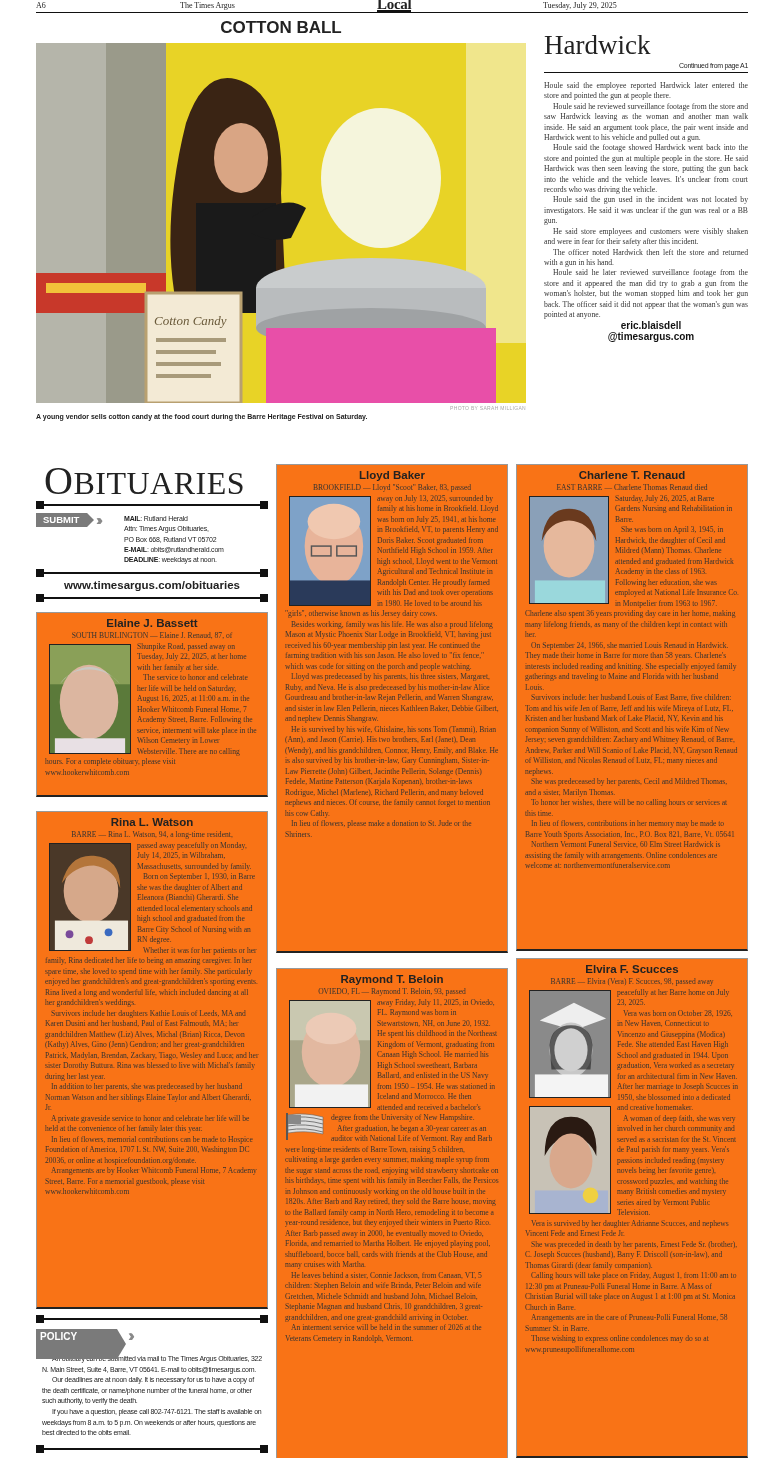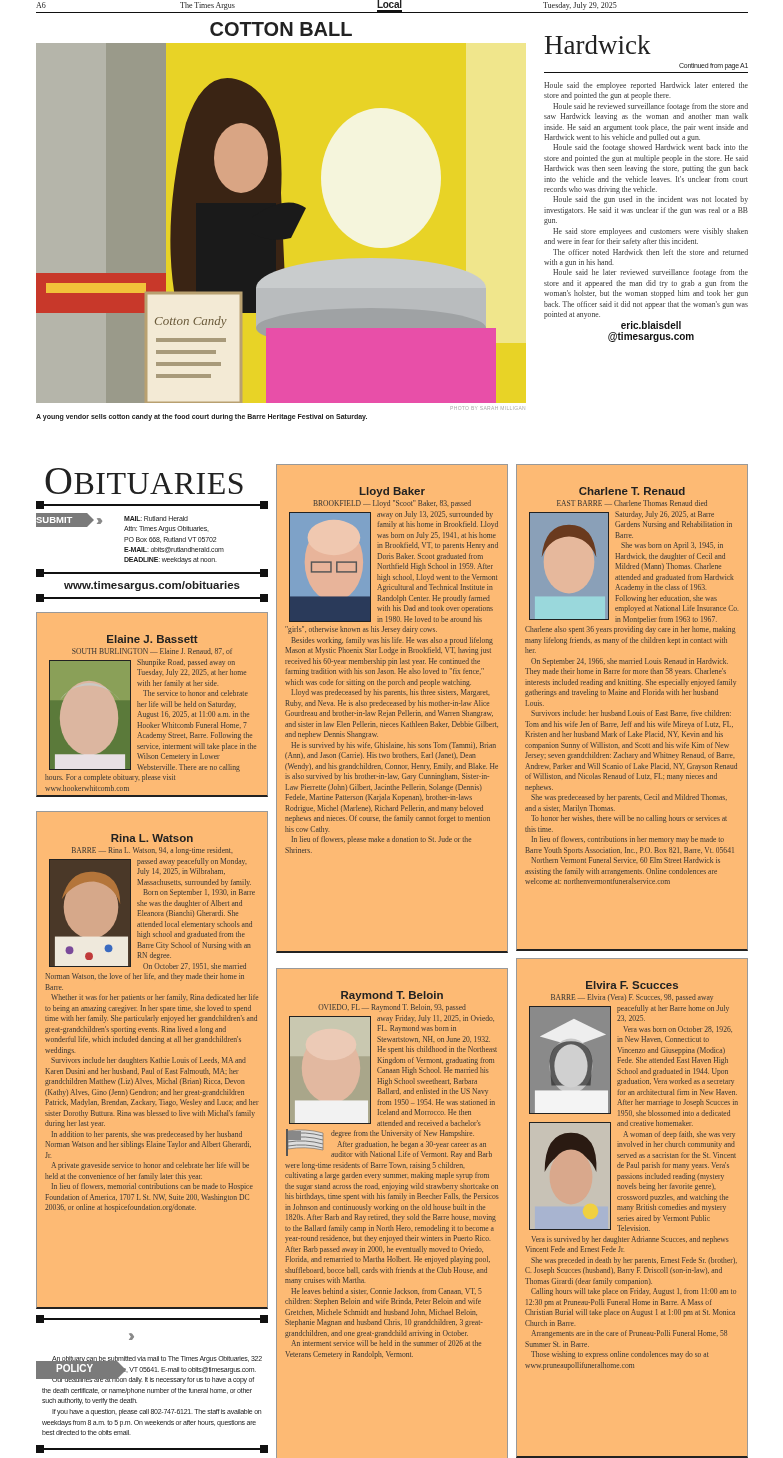--- a/index.html
+++ b/index.html
@@ -4,25 +4,25 @@
 <style>
   * { box-sizing: border-box; margin: 0; padding: 0; }
   html, body { width: 783px; height: 1458px; background: #fff; overflow: hidden; }
   body { position: relative; font-family: "Liberation Serif", "DejaVu Serif", serif; color: #222; }
 
   
   #masthead { position: absolute; left: 36px; top: 0; width: 712px; height: 13px; border-bottom: 1.5px solid #111; font-size: 8px; }
   #masthead span { position: absolute; top: 1px; }
   #mh-page { left: 0; }
   #mh-paper { left: 144px; }
-  #mh-section { left: 341px; top: -1px !important; font-family: Liberation Sans, sans-serif; font-weight: bold; font-size: 10px; letter-spacing: -0.3px; border-bottom: 3px solid #111; line-height: 11px; }
+  #mh-section { left: 341px; top: -1px !important; font-family: Liberation Serif, serif; font-weight: bold; font-size: 15px; letter-spacing: -0.3px; border-bottom: 3px solid #111; line-height: 11px; }
   #mh-date { left: 507px; }
 
   
-  #photo-title { position: absolute; left: 36px; width: 490px; top: 18px; text-align: center; font-family: "Liberation Sans", sans-serif; font-weight: bold; font-size: 20px; }
+  #photo-title { position: absolute; left: 36px; width: 490px; top: 18px; text-align: center; font-family: "Liberation Sans", sans-serif; font-weight: bold; font-size: 17px; }
   #photo { position: absolute; left: 36px; top: 43px; width: 490px; height: 360px; overflow: hidden; background: #e8d326; }
   #photo svg { width: 100%; height: 100%; display: block; }
   #photo-credit { position: absolute; left: 36px; width: 490px; top: 405px; text-align: right; font-family: "Liberation Sans", sans-serif; font-size: 5px; color: #aaa; letter-spacing: 0.3px; }
   #photo-caption { position: absolute; left: 36px; top: 413px; width: 500px; font-family: "Liberation Sans", sans-serif; font-weight: bold; font-size: 7px; color: #222; }
 
   
   #story { position: absolute; left: 544px; top: 30px; width: 204px; }
   #story-headline { font-family: "Liberation Serif", serif; font-size: 27px; color: #222; line-height: 30px; }
   #story-cont { text-align: right; font-family: "Liberation Sans", sans-serif; font-size: 7px; letter-spacing: -0.3px; margin-top: 2px; padding-bottom: 3px; border-bottom: 1px solid #111; }
   #story-body { margin-top: 8px; font-size: 7.7px; line-height: 10.4px; text-align: justify; color: #333; }
@@ -31,46 +31,46 @@
   #story-byline { text-align: center; font-family: "Liberation Sans", sans-serif; font-weight: bold; font-size: 10px; line-height: 11px; color: #111; margin-top: 0; padding-left: 10px; }
 
   
   #obit-header { position: absolute; left: 36px; top: 463px; width: 232px; }
   #obit-title { font-family: "Liberation Serif", serif; font-size: 32px; letter-spacing: 0.5px; color: #222; line-height: 36px; padding-left: 8px; }
   #obit-title .big { font-size: 40px; }
   .rule-sq { position: relative; height: 8px; }
   .rule-sq::before { content: ""; position: absolute; left: 3px; right: 3px; top: 3px; height: 2px; background: #111; }
   .rule-sq::after { content: ""; position: absolute; left: 0; top: 0; width: 8px; height: 8px; background: #111; box-shadow: 224px 0 0 #111; }
   #submit-row { position: relative; height: 58px; margin-top: 2px; }
-  #submit-badge { position: absolute; left: 0; top: 2px; width: 58px; height: 14px; background: #7a7a7a; color: #fff; font-family: "Liberation Sans", sans-serif; font-weight: bold; font-size: 9.5px; line-height: 14px; clip-path: polygon(0 0, 88% 0, 100% 50%, 88% 100%, 0 100%); }
+  #submit-badge { position: absolute; left: 0; top: 2px; width: 58px; height: 14px; background: #7a7a7a; color: #fff; font-family: "Liberation Sans", sans-serif; font-weight: bold; font-size: 9.5px; padding-left: 7px; line-height: 14px; clip-path: polygon(0 0, 88% 0, 100% 50%, 88% 100%, 0 100%); }
   #submit-chev { position: absolute; left: 60px; top: 0px; color: #8a8a8a; font-family: "Liberation Sans", sans-serif; font-size: 15px; font-weight: bold; letter-spacing: -4px; }
   #submit-info { position: absolute; left: 88px; top: 3px; font-family: "Liberation Sans", sans-serif; font-size: 7px; line-height: 10.3px; color: #222; letter-spacing: -0.2px; }
   #submit-info b { font-weight: bold; }
   #obit-url { text-align: center; font-family: "Liberation Sans", sans-serif; font-weight: bold; font-size: 11.5px; padding: 2px 0 3px; color: #222; }
 
   
-  .obit { position: absolute; border: 1px solid #999; border-bottom: 2px solid #222; background: #fdba74; padding: 19px 8px 5px 8px; font-size: 7.6px; line-height: 10.5px; color: #333; }
+  .obit { position: absolute; border: 1px solid #999; border-bottom: 2px solid #222; background: #f97316; padding: 3px 8px 5px 8px; font-size: 7.6px; line-height: 10.5px; color: #333; }
   .obit h2 { font-family: "Liberation Sans", sans-serif; font-weight: bold; font-size: 11.5px; text-align: center; color: #222; line-height: 14px; margin-bottom: 1px; }
   .obit p { text-indent: 6px; }
   .obit p.lead { text-indent: 0; text-align: center; }
   .obit .pic { float: left; border: 1px solid #222; margin: 2px 6px 2px 4px; overflow: hidden; }
   .obit .pic svg { display: block; width: 100%; height: 100%; }
   .obit .flag { float: left; clear: left; width: 40px; height: 28px; margin: 2px 6px 0 0; }
 
   #obit-bassett { left: 36px; top: 612px; width: 232px; height: 185px; }
   #obit-watson  { left: 36px; top: 811px; width: 232px; height: 498px; }
   #obit-baker   { left: 276px; top: 464px; width: 232px; height: 489px; }
   #obit-beloin  { left: 276px; top: 968px; width: 232px; height: 530px; }
   #obit-renaud  { left: 516px; top: 464px; width: 232px; height: 487px; }
   #obit-scucces { left: 516px; top: 958px; width: 232px; height: 500px; }
 
   
   #policy { position: absolute; left: 36px; top: 1315px; width: 232px; }
   #policy-badge-row { position: relative; height: 20px; margin-top: 3px; }
-  #policy-badge { position: absolute; left: 0; top: 3px; width: 90px; height: 18px; background: #7a7a7a; color: #fff; font-family: "Liberation Sans", sans-serif; font-weight: bold; font-size: 10px; padding-left: 20px; line-height: 16px; clip-path: polygon(0 0, 90% 0, 100% 50%, 90% 100%, 0 100%); margin-top: 32px; }
+  #policy-badge { position: absolute; left: 0; top: 3px; width: 90px; height: 30px; background: #7a7a7a; color: #fff; font-family: "Liberation Sans", sans-serif; font-weight: bold; font-size: 10px; padding-left: 4px; line-height: 16px; clip-path: polygon(0 0, 90% 0, 100% 50%, 90% 100%, 0 100%); }
   #policy-chev { position: absolute; left: 92px; top: 0px; color: #8a8a8a; font-family: "Liberation Sans", sans-serif; font-size: 17px; font-weight: bold; letter-spacing: -5px; }
   #policy-body { font-family: "Liberation Sans", sans-serif; font-size: 7px; line-height: 10.6px; color: #222; padding: 8px 4px 6px 6px; letter-spacing: -0.25px; }
   #policy-body p { text-indent: 10px; }
 </style>
 </head>
 <body>
 
 <div id="masthead">
   <span id="mh-page">A6</span>
   <span id="mh-paper">The Times Argus</span>
@@ -169,26 +169,26 @@
         <ellipse cx="42" cy="48" rx="28" ry="32" fill="#d6a88a"></ellipse>
         <path d="M12 40 Q20 10 45 12 Q72 14 72 45 Q65 25 45 22 Q25 22 12 40Z" fill="#b4753a"></path>
         <rect x="5" y="78" width="75" height="30" fill="#efe9dc"></rect>
         <circle cx="20" cy="92" r="4" fill="#7a4a9a"></circle>
         <circle cx="40" cy="98" r="4" fill="#c03a3a"></circle>
         <circle cx="60" cy="90" r="4" fill="#3a6ac0"></circle>
       </svg>
   </div>
   <p style="text-indent:0">passed away peacefully on Monday, July 14, 2025, in Wilbraham, Massachusetts, surrounded by family.</p>
   <p>Born on September 1, 1930, in Barre she was the daughter of Albert and Eleanora (Bianchi) Gherardi. She attended local elementary schools and high school and graduated from the Barre City School of Nursing with an RN degree.</p>
-  <p>On October 27, 1951, she married Norman Watson, the love of her life, and they made their home in Barre.</p>
   <p>Whether it was for her patients or her family, Rina dedicated her life to being an amazing caregiver. In her spare time, she loved to spend time with her family. She particularly enjoyed her grandchildren's and great-grandchildren's sporting events. Rina lived a long and wonderful life, which included dancing at all her grandchildren's weddings.</p>
   <p>Survivors include her daughters Kathie Louis of Leeds, MA and Karen Dusini and her husband, Paul of East Falmouth, MA; her grandchildren Matthew (Liz) Alves, Michal (Brian) Ricca, Devon (Kathy) Alves, Gino (Jenn) Gendron; and her great-grandchildren Patrick, Madylan, Brendan, Zackary, Tiago, Wesley and Luca; and her sister Dorothy Buttura. Rina was blessed to live with Michal's family during her last year.</p>
   <p>In addition to her parents, she was predeceased by her husband Norman Watson and her siblings Elaine Taylor and Albert Gherardi, Jr.</p>
   <p>A private graveside service to honor and celebrate her life will be held at the convenience of her family later this year.</p>
   <p>In lieu of flowers, memorial contributions can be made to Hospice Foundation of America, 1707 L St. NW, Suite 200, Washington DC 20036, or online at hospicefoundation.org/donate.</p>
+  <p>Arrangements are by Hooker Whitcomb Funeral Home, 7 Academy Street, Barre. For a memorial guestbook, please visit www.hookerwhitcomb.com</p>
 </div>
 
 <div id="policy">
   <div class="rule-sq"></div>
   <div id="policy-badge-row">
     <div id="policy-badge">POLICY</div>
     <div id="policy-chev">›››</div>
   </div>
   <div id="policy-body">
     <p>An obituary can be submitted via mail to The Times Argus Obituaries, 322 N. Main Street, Suite 4, Barre, VT 05641. E-mail to obits@timesargus.com.</p>

